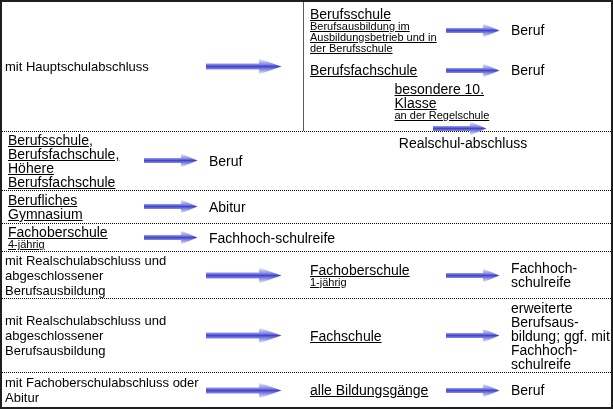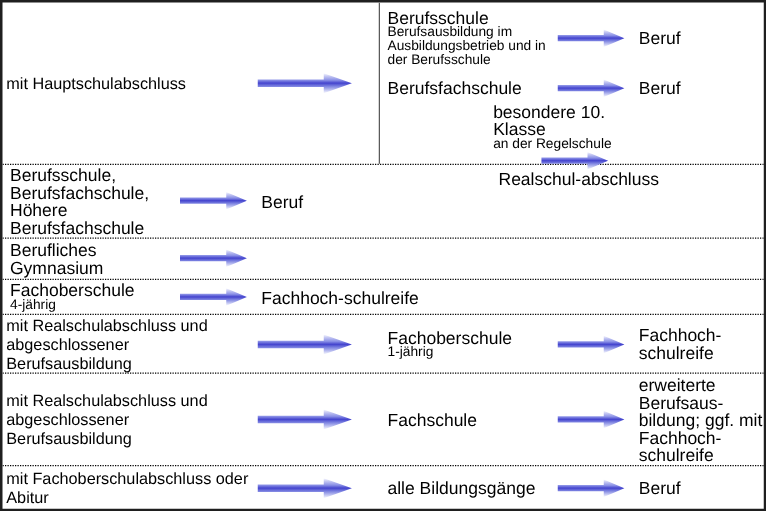--- a/index.html
+++ b/index.html
@@ -34,21 +34,21 @@
   .arrow-small { width:54px; height:15px; flex:none; margin-left:4px; }
 
   .band-right { flex:1; display:flex; flex-direction:column; min-width:0; }
 
   .subrow { display:flex; align-items:center; box-sizing:border-box; min-height:0; }
   .subrow.sep { border-top:1px dotted #000; }
 
   .inst {
     width:132px; flex:none;
     padding-left:6px;
-    font-size:14px; line-height:14px;
+    font-size:14px; line-height:14px;text-decoration:underline;
   }
   .inst .inst-note { display:block; font-size:11px; line-height:11px; }
 
   .outcome {
     flex:1; min-width:0;
     padding-left:11px;
     font-size:14px; line-height:14px;
   }
 
   
@@ -118,20 +118,21 @@
         <svg class="arrow-small" viewBox="0 0 54 15">
             <path d="M0,5 H37 V0.5 L53.5,7.5 L37,14.5 V10 H0 Z" fill="url(#agrad)"></path>
           </svg>
         <div class="outcome">Beruf</div>
       </div>
       <div class="subrow r2 sep">
         <div class="inst"><span>Berufliches Gymnasium</span></div>
         <svg class="arrow-small" viewBox="0 0 54 15">
             <path d="M0,5 H37 V0.5 L53.5,7.5 L37,14.5 V10 H0 Z" fill="url(#agrad)"></path>
           </svg>
+        <div class="outcome">Abitur</div>
       </div>
       <div class="subrow r3 sep">
         <div class="inst"><span>Fachoberschule</span><span class="inst-note">4-jährig</span></div>
         <svg class="arrow-small" viewBox="0 0 54 15">
             <path d="M0,5 H37 V0.5 L53.5,7.5 L37,14.5 V10 H0 Z" fill="url(#agrad)"></path>
           </svg>
         <div class="outcome">Fachhoch-schulreife</div>
       </div>
     </div>
   </div>

